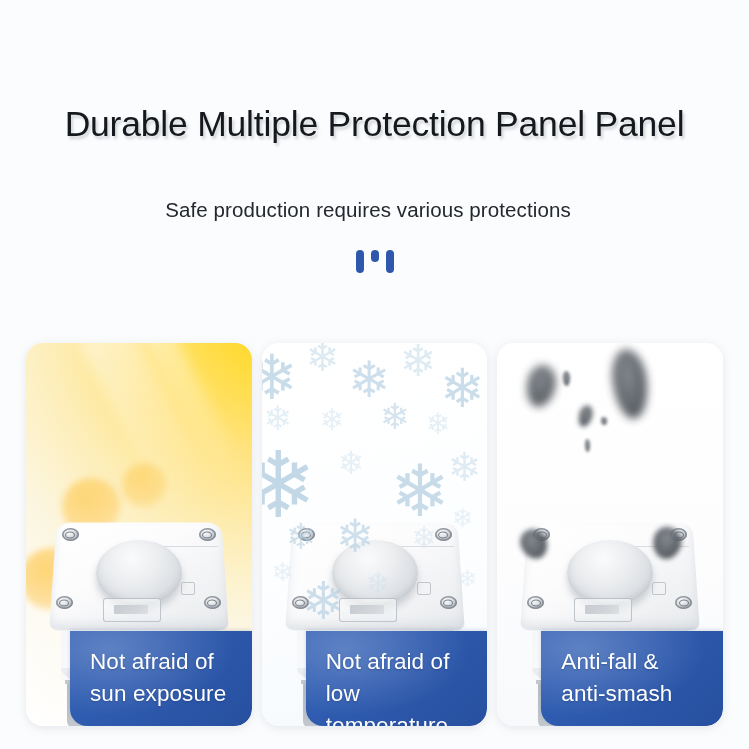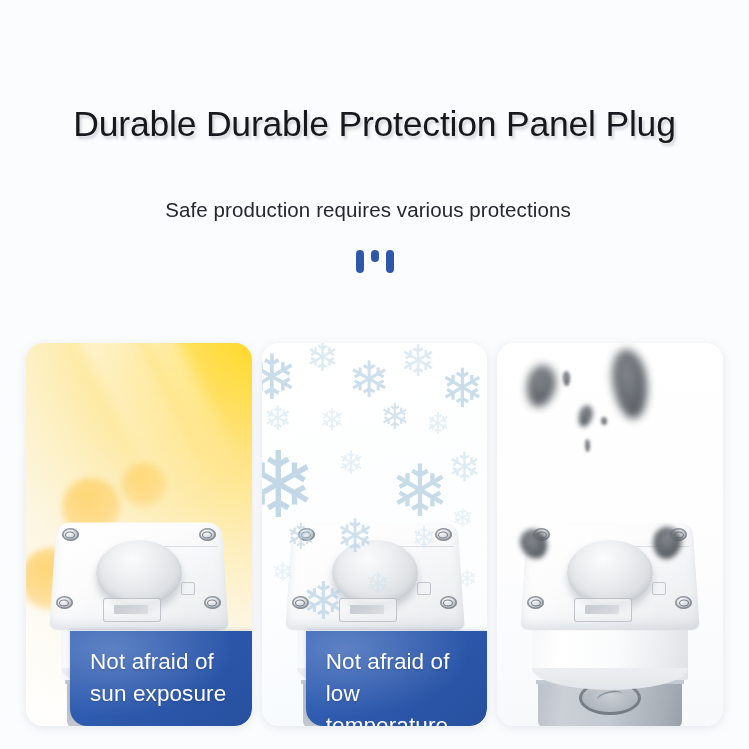--- a/index.html
+++ b/index.html
@@ -195,21 +195,21 @@
     text-shadow:0 1px 2px rgba(20,45,95,0.35);
     white-space:pre-line;
   }
 </style>
 </head>
 <body style="background: rgb(251, 252, 253);">
 
 <div class="page">
 
   <div class="header">
-    <div class="title">Durable Durable Protection Panel Plug</div>
+    <div class="title">Durable Multiple Protection Panel Panel</div>
     <div class="subtitle">Safe production requires various protections</div>
     <div class="divider">
       <span class="bar tall"></span>
       <span class="bar short"></span>
       <span class="bar tall"></span>
     </div>
   </div>
 
   <div class="cards">
 
@@ -316,16 +316,20 @@
           <div class="emboss-sm"></div>
           <div class="screw tl"></div>
           <div class="screw tr"></div>
           <div class="screw bl"></div>
           <div class="screw br"></div>
         </div>
 
         <div class="rock" style="left:24px;top:186px;width:26px;height:30px;transform:rotate(-20deg);"></div>
         <div class="rock" style="left:156px;top:184px;width:28px;height:32px;transform:rotate(16deg);"></div>
       </div>
+      <div class="caption">
+        <div class="caption-text">Anti-fall &amp;
+anti-smash</div>
+      </div>
     </div>
 
   </div>
 </div>
 
 </body></html>

